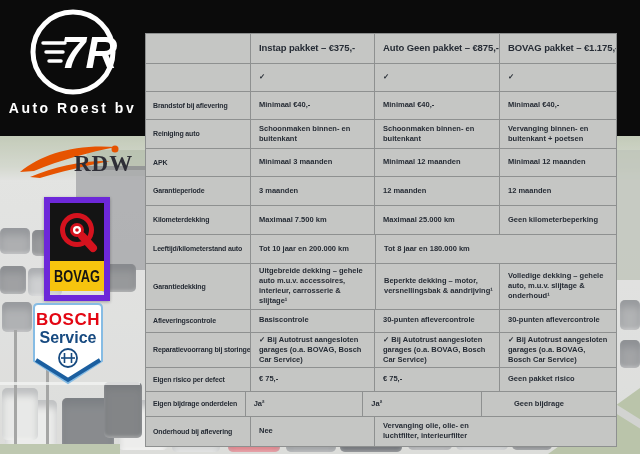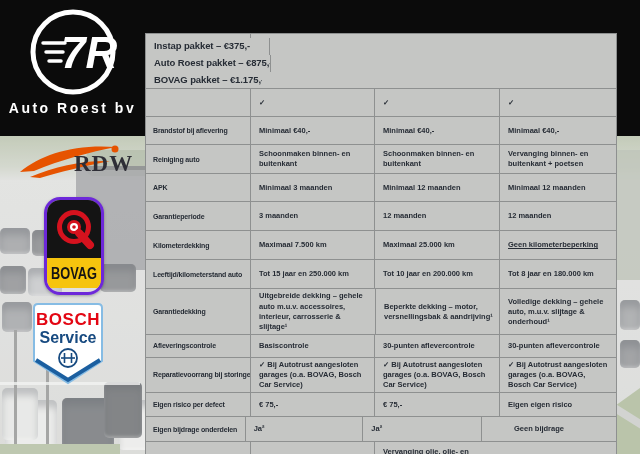--- a/index.html
+++ b/index.html
@@ -33,21 +33,21 @@
        border:1px solid #8e9090;box-sizing:border-box;color:#262c35;}
   .trow{display:flex;border-bottom:1px solid #8e9090;align-items:stretch;}
   .trow:last-child{border-bottom:none;}
   .tcell{box-sizing:border-box;border-right:1px solid #8e9090;display:flex;align-items:center;
          padding:2px 6px 2px 8px;font-weight:bold;font-size:7.5px;line-height:1.35;}
   .tcell:last-child{border-right:none;}
   .tcell.lbl{font-size:7px;letter-spacing:-.15px;white-space:nowrap;overflow:hidden;padding-left:7px;}
   .trow.head .tcell{font-size:9.5px;letter-spacing:-.1px;white-space:nowrap;overflow:hidden;}
   
   .logo{position:absolute;}
-  .bovag-badge{border:3px solid #6d28d9;border-radius:16px;overflow:hidden;box-shadow:0 1px 3px rgba(0,0,0,.3);}
+  .bovag-badge{border:6px solid #6d28d9;border-radius:0;overflow:hidden;box-shadow:0 1px 3px rgba(0,0,0,.3);}
 </style>
 </head>
 <body>
 
 <div class="stage">
 
   <div class="photo">
     <div class="field"></div>
     <div class="trees"></div>
     <div class="building"></div>
@@ -95,24 +95,24 @@
           <line x1="25" y1="46" x2="42" y2="46"></line>
           <line x1="28" y1="55" x2="40" y2="55"></line>
         </g>
         <text x="40" y="62" font-family="Liberation Sans, sans-serif" font-size="44" font-weight="bold" font-style="italic" fill="#ffffff">7R</text>
       </svg>
       <div class="brand-name">Auto Roest bv</div>
     </div>
   </div>
 
   <div class="tbl">
-      <div class="trow head" style="min-height: 29px; flex-direction: column;">
+      <div class="trow head" style="min-height: 29px;">
         <div class="tcell lbl" style="width: 105px;"></div>
         <div class="tcell" style="width: 124px;">Instap pakket – €375,-</div>
-        <div class="tcell" style="width: 125px;">Auto Roest pakket – €875,-</div>
+        <div class="tcell" style="width: 125px;">Auto Geen pakket – €875,-</div>
         <div class="tcell" style="width: 116px;">BOVAG pakket – €1.175,-</div>
       </div>
       <div class="trow" style="min-height: 27px;">
         <div class="tcell lbl" style="width: 105px;"></div>
         <div class="tcell" style="width: 124px;">✓</div>
         <div class="tcell" style="width: 125px;">✓</div>
         <div class="tcell" style="width: 116px;">✓</div>
       </div>
       <div class="trow" style="min-height: 27px;">
         <div class="tcell lbl" style="width: 105px;">Brandstof bij aflevering</div>
@@ -135,25 +135,24 @@
       <div class="trow" style="min-height: 28px;">
         <div class="tcell lbl" style="width: 105px;">Garantieperiode</div>
         <div class="tcell" style="width: 124px;">3 maanden</div>
         <div class="tcell" style="width: 125px;">12 maanden</div>
         <div class="tcell" style="width: 116px;">12 maanden</div>
       </div>
       <div class="trow" style="min-height: 28px;">
         <div class="tcell lbl" style="width: 105px;">Kilometerdekking</div>
         <div class="tcell" style="width: 124px;">Maximaal 7.500 km</div>
         <div class="tcell" style="width: 125px;">Maximaal 25.000 km</div>
-        <div class="tcell" style="width: 116px; text-decoration: underline;">Geen kilometerbeperking</div>
+        <div class="tcell" style="width: 116px;">Geen kilometerbeperking</div>
       </div>
       <div class="trow" style="min-height: 28px;">
         <div class="tcell lbl" style="width: 105px;">Leeftijd/kilometerstand auto</div>
-        <div class="tcell" style="width: 124px;">Tot 15 jaar en 250.000 km</div>
         <div class="tcell" style="width: 125px;">Tot 10 jaar en 200.000 km</div>
         <div class="tcell" style="width: 116px;">Tot 8 jaar en 180.000 km</div>
       </div>
       <div class="trow" style="min-height: 34px;">
         <div class="tcell lbl" style="width: 105px;">Garantiedekking</div>
         <div class="tcell" style="width: 125px;">Uitgebreide dekking – gehele auto m.u.v. accessoires, interieur, carrosserie &amp; slijtage¹</div>
         <div class="tcell" style="width: 124px;">Beperkte dekking – motor, versnellingsbak &amp; aandrijving¹</div>
         <div class="tcell" style="width: 116px;">Volledige dekking – gehele auto, m.u.v. slijtage &amp; onderhoud¹</div>
       </div>
       <div class="trow" style="min-height: 22px;">
@@ -165,21 +164,21 @@
       <div class="trow" style="min-height: 33px;">
         <div class="tcell lbl" style="width: 105px;">Reparatievoorrang bij storingen</div>
         <div class="tcell" style="width: 124px;">✓ Bij Autotrust aangesloten garages (o.a. BOVAG, Bosch Car Service)</div>
         <div class="tcell" style="width: 125px;">✓ Bij Autotrust aangesloten garages (o.a. BOVAG, Bosch Car Service)</div>
         <div class="tcell" style="width: 116px;">✓ Bij Autotrust aangesloten garages (o.a. BOVAG, Bosch Car Service)</div>
       </div>
       <div class="trow" style="min-height: 23px;">
         <div class="tcell lbl" style="width: 105px;">Eigen risico per defect</div>
         <div class="tcell" style="width: 124px;">€ 75,-</div>
         <div class="tcell" style="width: 125px;">€ 75,-</div>
-        <div class="tcell" style="width: 116px;">Eigen eigen risico</div>
+        <div class="tcell" style="width: 116px;">Geen pakket risico</div>
       </div>
       <div class="trow" style="min-height: 24px;">
         <div class="tcell lbl" style="width: 105px;">Eigen bijdrage onderdelen</div>
         <div class="tcell" style="width: 124px;">Ja²</div>
         <div class="tcell" style="width: 125px;">Ja²</div>
         <div class="tcell" style="width: 116px; margin-left: 24px;">Geen bijdrage</div>
       </div>
       <div class="trow" style="min-height: 29px;">
         <div class="tcell lbl" style="width: 105px;">Onderhoud bij aflevering</div>
         <div class="tcell" style="width: 124px;">Nee</div>

